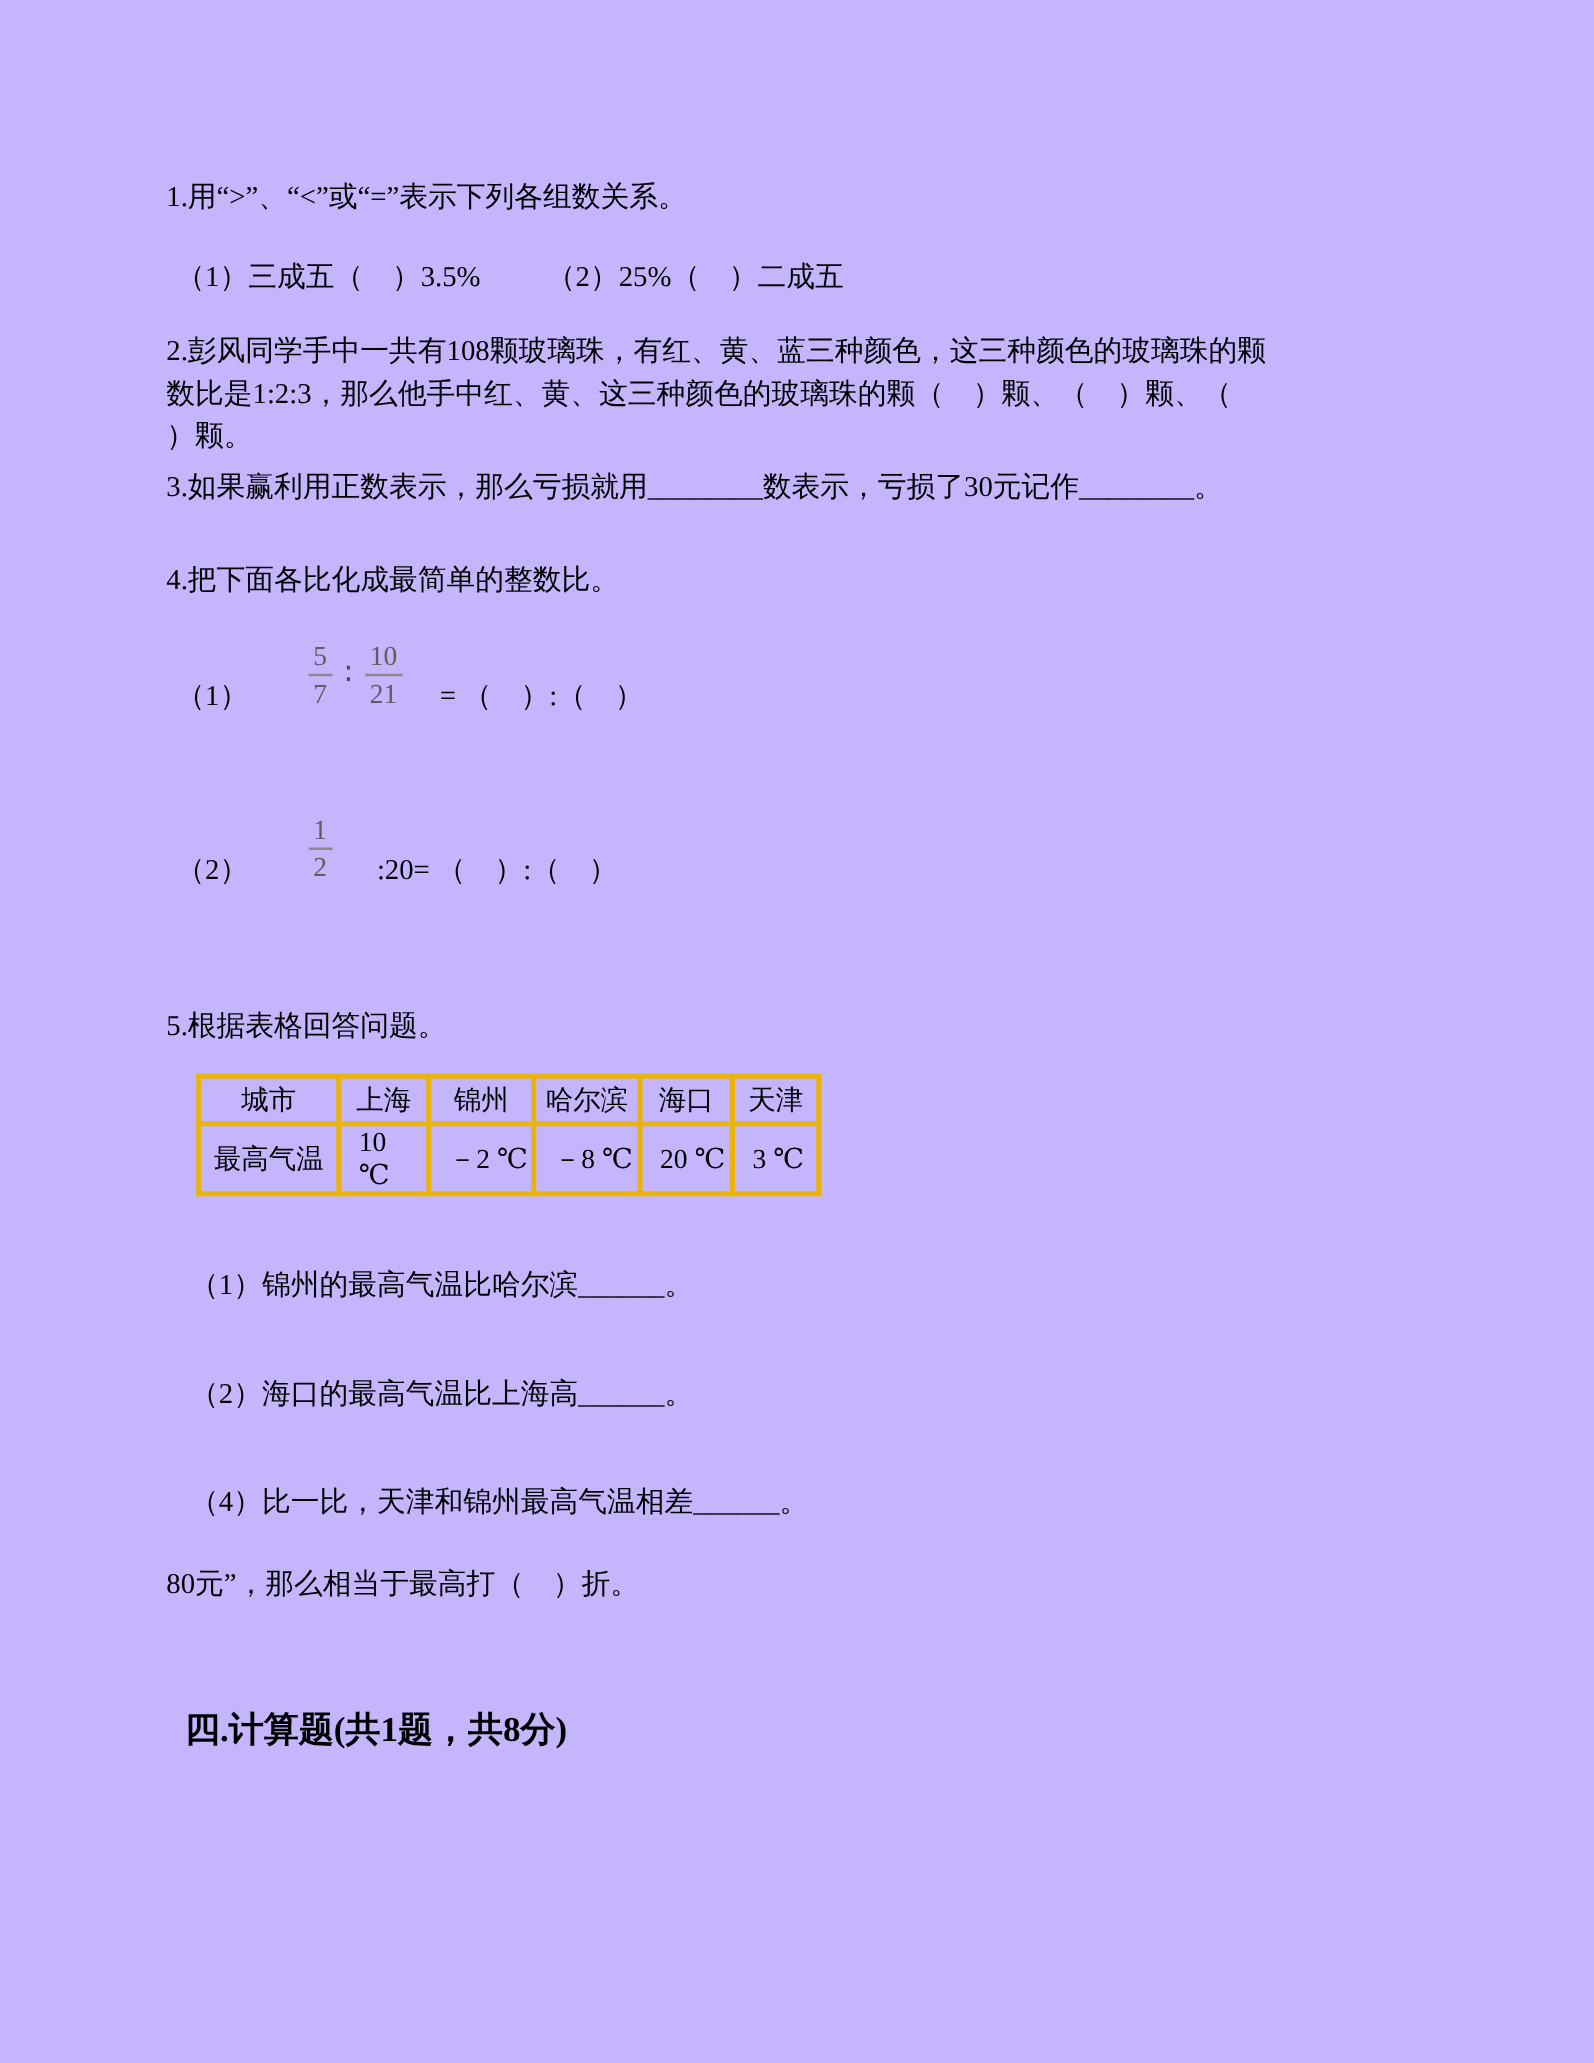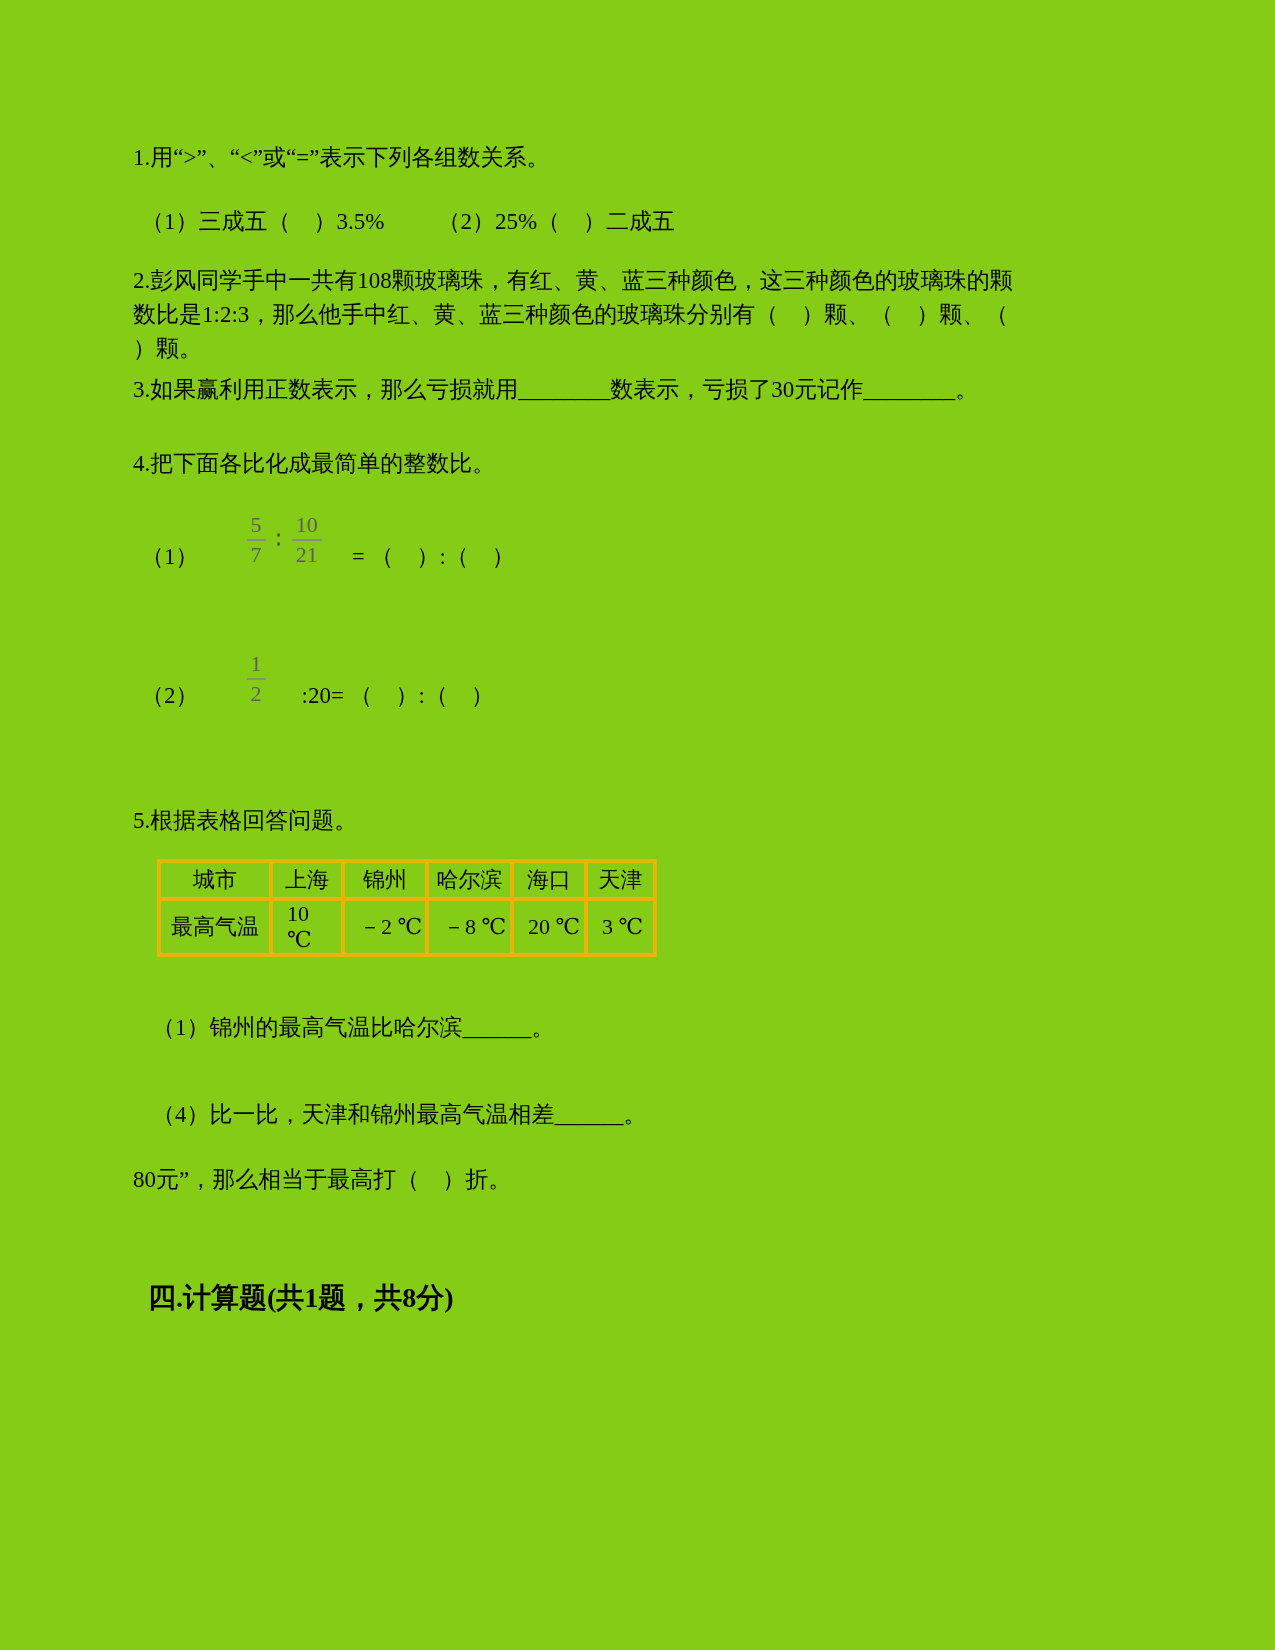--- a/index.html
+++ b/index.html
@@ -12,21 +12,21 @@
     height: 1650px;
     font-family: "Liberation Serif", "DejaVu Serif", serif;
     color: #000000;
     font-size: 23px;
   }
   .page {
     position: relative;
     width: 1275px;
     height: 1650px;
     overflow: hidden;
-    background: #84cc16;
+    background: #c4b5fd;
   }
   .content {
     position: absolute;
     left: 133px;
     top: 143px;
     width: 975px;
   }
   .line {
     line-height: 30px;
     margin: 0;
@@ -138,21 +138,21 @@
 
     <p class="line">1.用“&gt;”、“&lt;”或“=”表示下列各组数关系。</p>
 
     <div class="q1-parts">
       <span>（1）三成五（　）3.5%</span>
       <span>（2）25%（　）二成五</span>
     </div>
 
     <div class="para q2">
       <div class="pline">2.彭风同学手中一共有108颗玻璃珠，有红、黄、蓝三种颜色，这三种颜色的玻璃珠的颗</div>
-      <div class="pline">数比是1:2:3，那么他手中红、黄、蓝三种颜色的玻璃珠分别有（　）颗、（　）颗、（</div>
+      <div class="pline">数比是1:2:3，那么他手中红、黄、这三种颜色的玻璃珠的颗（　）颗、（　）颗、（</div>
       <div class="pline">）颗。</div>
     </div>
 
     <p class="line q3">3.如果赢利用正数表示，那么亏损就用________数表示，亏损了30元记作________。</p>
 
     <p class="line q4-stem">4.把下面各比化成最简单的整数比。</p>
 
     <div class="frac-row">
       <span>（1）</span>
       <span class="frac-wrap">
@@ -197,20 +197,21 @@
         <td class="val">10 ℃</td>
         <td class="val">－2 ℃</td>
         <td class="val">－8 ℃</td>
         <td class="val">20 ℃</td>
         <td class="val">3 ℃</td>
       </tr>
     </tbody>
       </table>
 
     <p class="line sub sub1">（1）锦州的最高气温比哈尔滨______。</p>
+    <p class="line sub sub2">（2）海口的最高气温比上海高______。</p>
     <p class="line sub sub3">（4）比一比，天津和锦州最高气温相差______。</p>
 
     <p class="line q6-l2">80元”，那么相当于最高打（　）折。</p>
 
     <p class="section-header">四.计算题(共1题，共8分)</p>
 
   </div>
 </div>
 
 </body></html>

